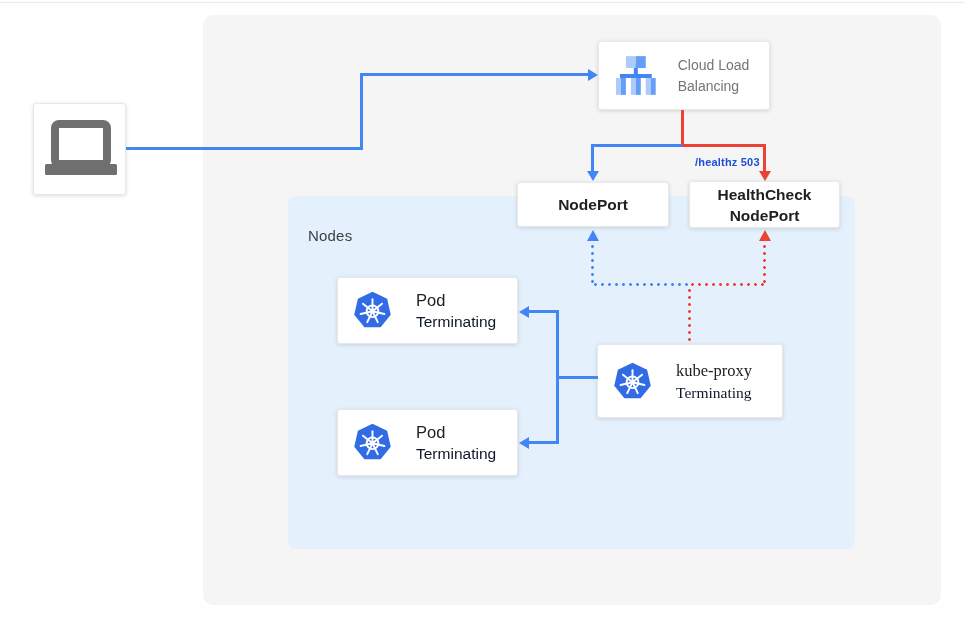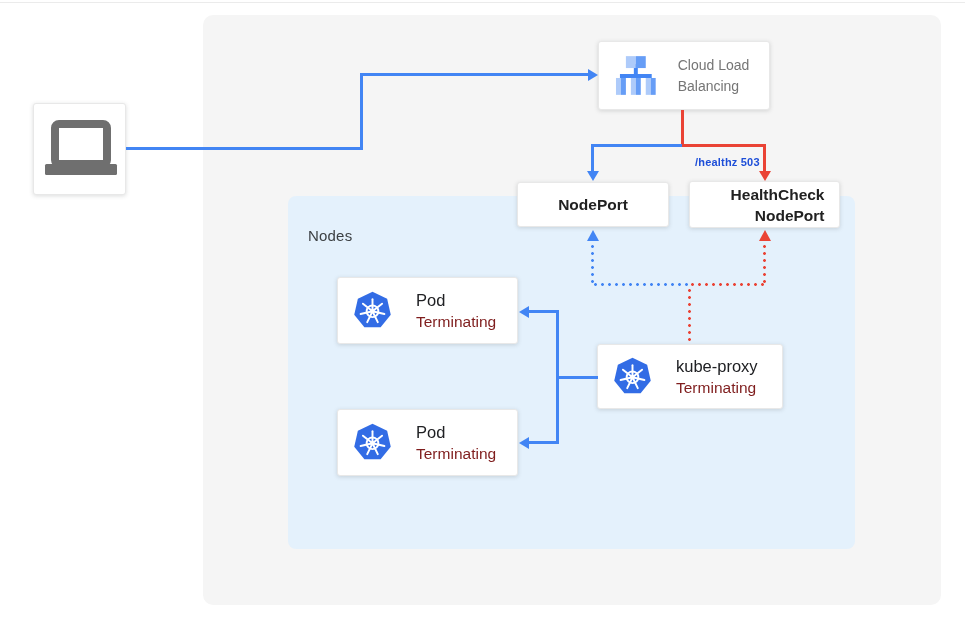--- a/index.html
+++ b/index.html
@@ -26,28 +26,28 @@
   }
   .laptop-card { left:33px; top:103px; width:93px; height:92px;
     display:flex; align-items:center; justify-content:center; }
   .clb-card { left:598px; top:41px; width:172px; height:69px;
     display:flex; align-items:center; padding-left:13px; }
   .clb-label { margin-left:18px; width:92px; font-size:14px; line-height:21px; color:#757575; }
   .port-card { display:flex; align-items:center; justify-content:center; text-align:center;
     font-weight:bold; color:#212121; }
   .nodeport-card { left:517px; top:182px; width:152px; height:45px; font-size:15.5px; }
   .hc-card { left:689px; top:181px; width:151px; height:47px; font-size:15.5px; line-height:21px; }
-  .hc-card .wrap2 { width:120px;text-align:right; }
+  .hc-card .wrap2 { width:120px; }
   .entity-card { display:flex; align-items:center; padding-left:15px; }
   .pod1-card { left:337px; top:277px; width:181px; height:67px; }
   .pod2-card { left:337px; top:409px; width:181px; height:67px; }
-  .kp-card  { left:597px; top:344px; width:186px; height:65px; }
+  .kp-card  { left:597px; top:344px; width:186px; height:74px;font-family:Liberation Serif, serif; }
   .entity-text { margin-left:24px; }
   .entity-title { font-size:16.5px; color:#202124; }
-  .entity-sub { font-size:15.5px; color:#7f1d1d; margin-top:3px; }
+  .entity-sub { font-size:15.5px; color:#0f172a; margin-top:3px; }
   .edge-label {
     position:absolute; left:695px; top:121px; font-size:11px; font-weight:bold;
     color:#1d4ed8; letter-spacing:.2px;margin-top:35px;
   }
   
   .ln { position:absolute; }
   .ln.b { background:var(--blue,#4285F4); }
   .ln.r { background:var(--red,#EA4335); }
   
   .dh { position:absolute; height:3px; background-repeat:repeat-x; background-size:7px 3px; }

